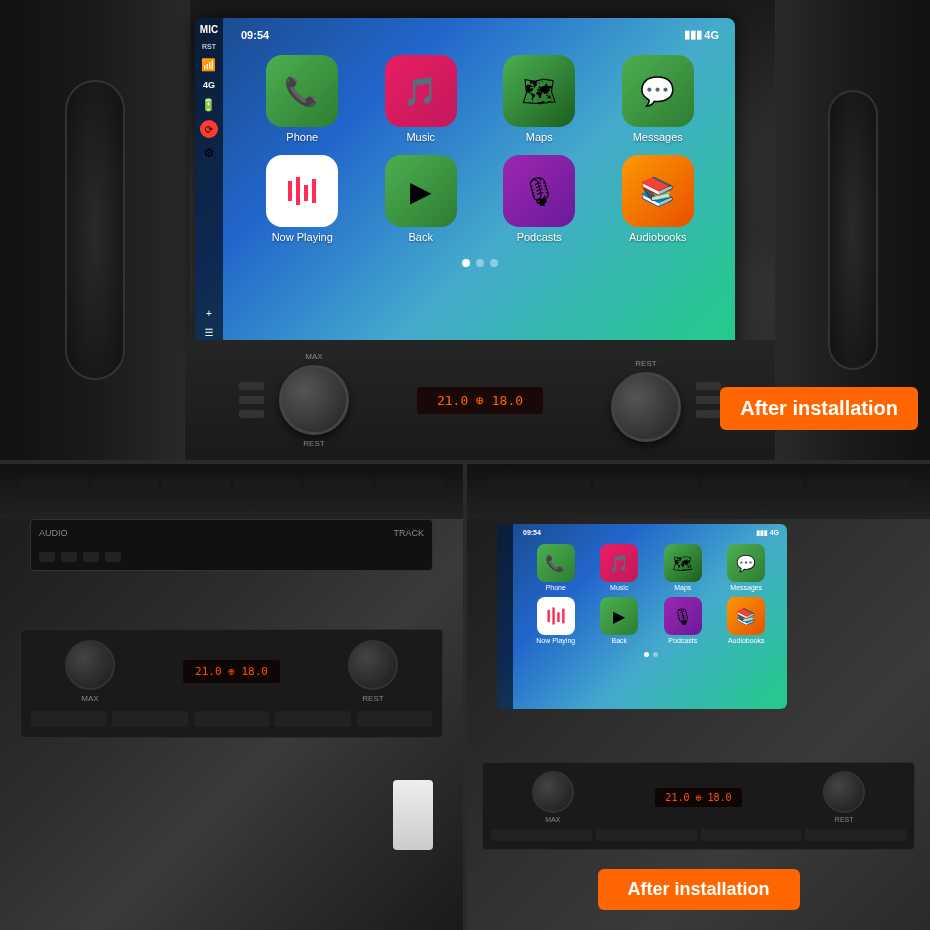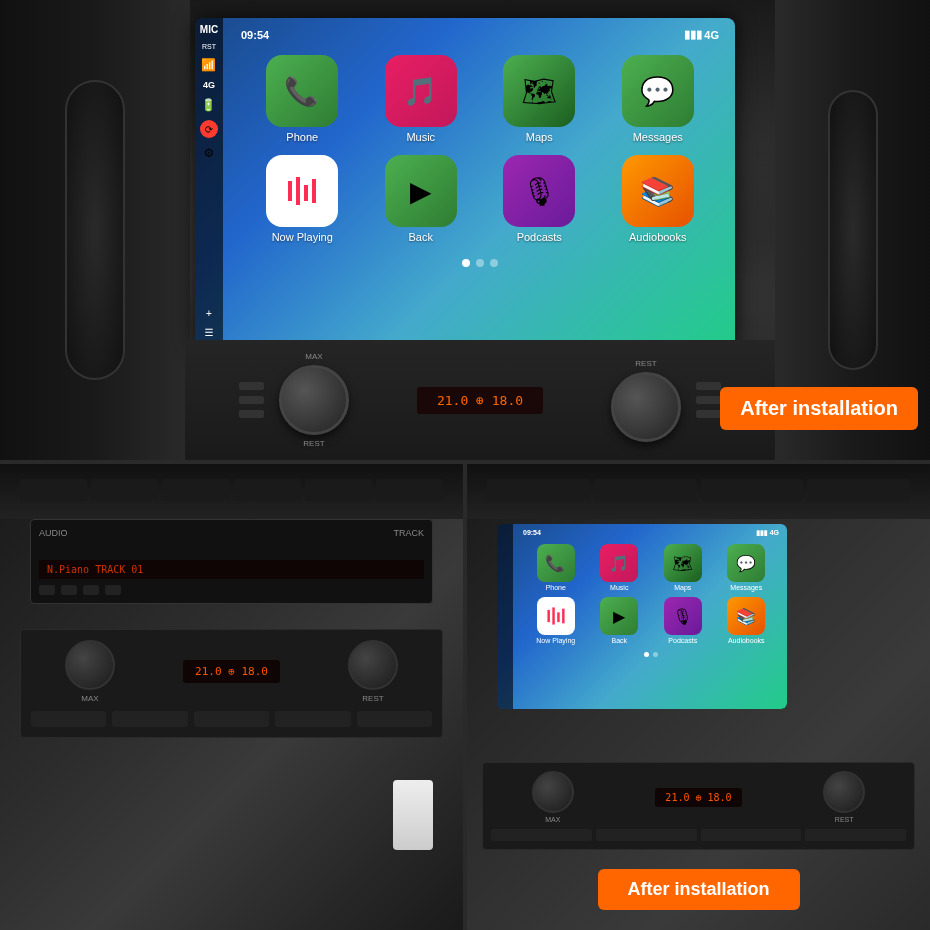--- a/index.html
+++ b/index.html
@@ -448,26 +448,23 @@
             <div style="flex:1;background:#1a1a1a;height:22px;border-radius:2px;"></div>
             <div style="flex:1;background:#1a1a1a;height:22px;border-radius:2px;"></div>
             <div style="flex:1;background:#1a1a1a;height:22px;border-radius:2px;"></div>
             <div style="flex:1;background:#1a1a1a;height:22px;border-radius:2px;"></div>
             <div style="flex:1;background:#1a1a1a;height:22px;border-radius:2px;"></div>
             <div style="flex:1;background:#1a1a1a;height:22px;border-radius:2px;"></div>
           </div>
         </div>
 
         <div style="position:absolute;top:55px;left:30px;right:30px;background:#111;border:1px solid #333;border-radius:4px;padding:8px;">
-          <div style="display:flex;justify-content:space-between;margin-bottom:22px;align-items:center;">
+          <div style="display:flex;justify-content:space-between;margin-bottom:14px;align-items:center;">
             <div style="color:#888;font-size:9px;">AUDIO</div>
             <div style="color:#888;font-size:9px;">TRACK</div>
-          </div>
-          <div style="background:#0f0505;color:#cc3300;font-size:10px;padding:4px 8px;font-family:monospace;text-align:left;">
-            <span>N.Piano  TRACK 01</span>
           </div>
           <div style="display:flex;gap:6px;margin-top:6px;">
             <div style="width:16px;height:10px;background:#222;border-radius:2px;"></div>
             <div style="width:16px;height:10px;background:#222;border-radius:2px;"></div>
             <div style="width:16px;height:10px;background:#222;border-radius:2px;"></div>
             <div style="width:16px;height:10px;background:#222;border-radius:2px;"></div>
           </div>
         </div>
 
         <div style="position:absolute;top:165px;left:20px;right:20px;background:#1a1a1a;border:1px solid #2a2a2a;padding:10px;border-radius:4px;">

